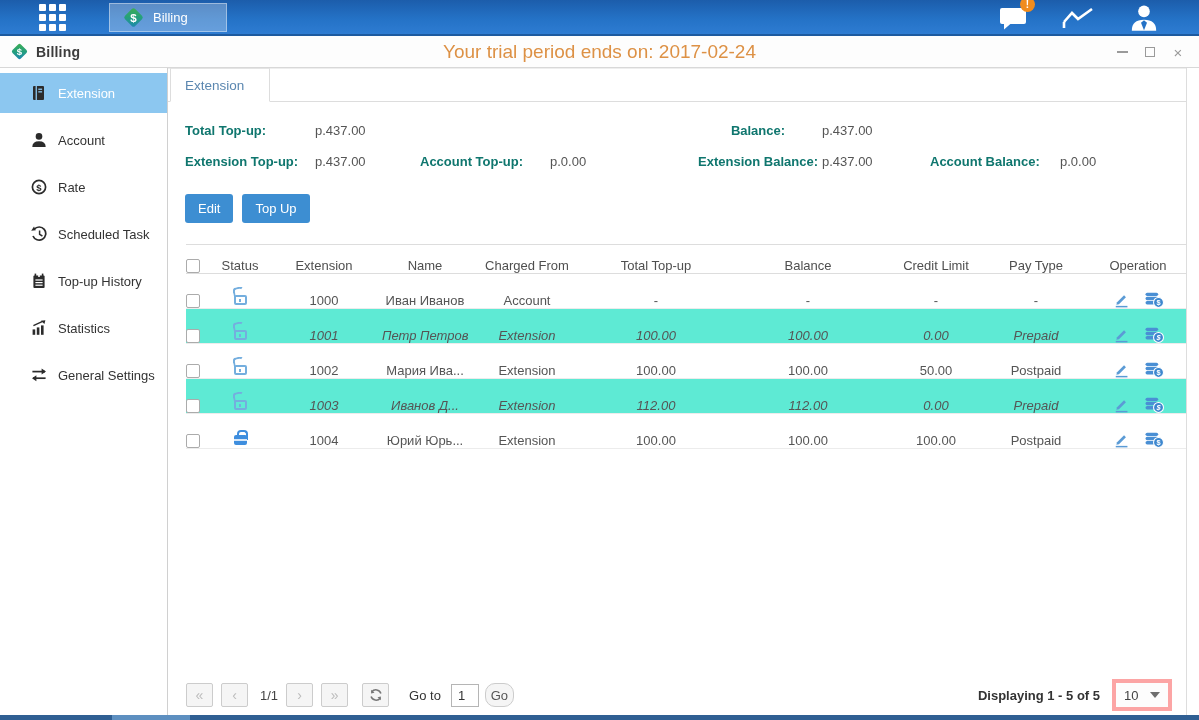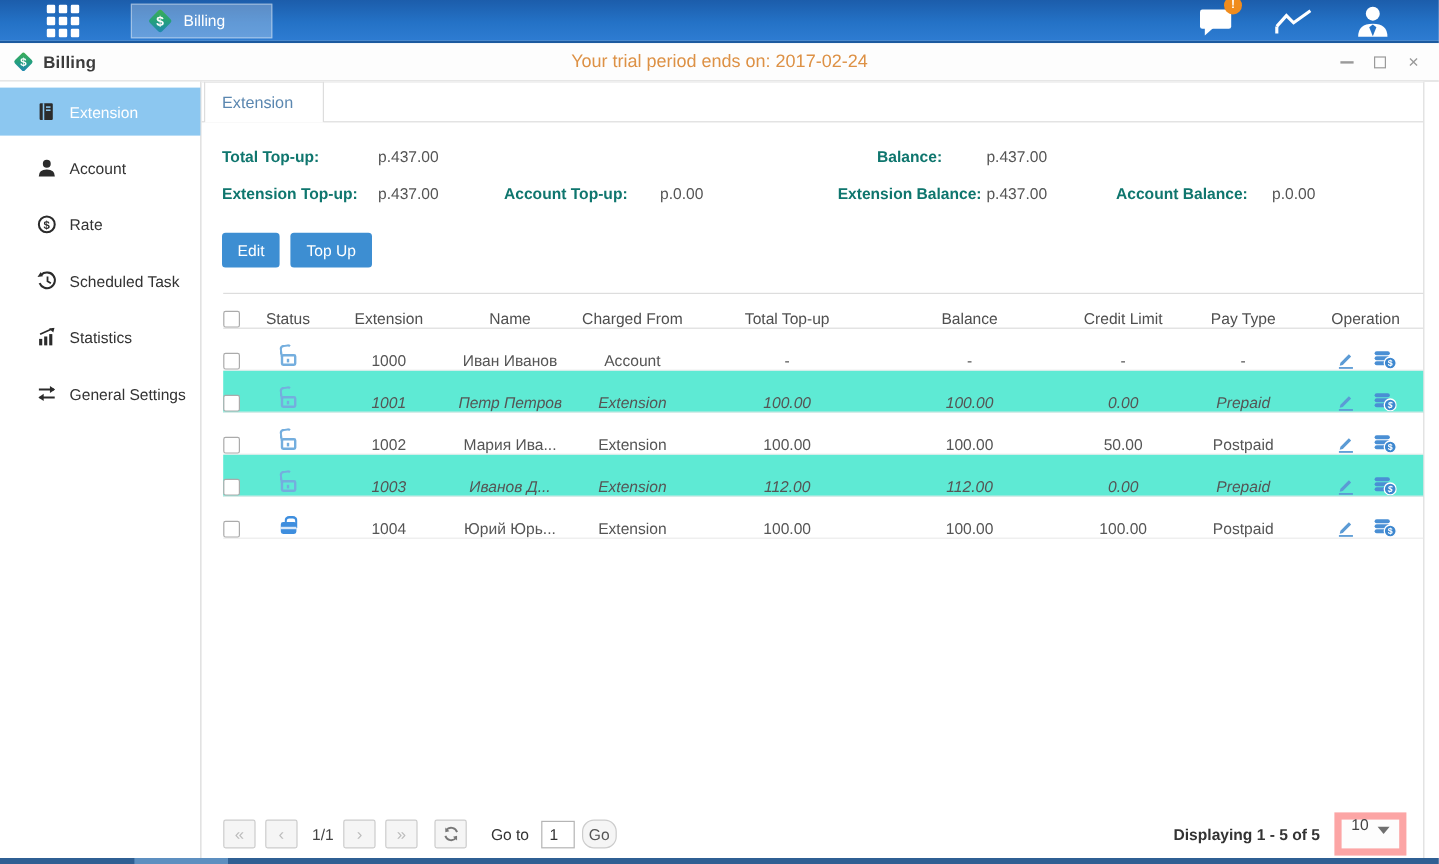--- a/index.html
+++ b/index.html
@@ -23,21 +23,21 @@
   .badge { position:absolute; right:-7px; top:-7px; width:15px; height:15px;
     border-radius:50%; background:var(--c-badge,#f08c1e); color:#fff; font-size:10px;
     font-weight:bold; display:flex; align-items:center; justify-content:center; }
 
   
   .titlebar { position:absolute; left:0; top:36px; width:1199px; height:32px;
     background:#fdfdfd; border-bottom:1px solid #d8d8d8; display:flex; align-items:center; }
   .title-left { display:flex; align-items:center; gap:7px; margin-left:10px; }
   .title-left b { font-size:14px; color:#3c3c3c; letter-spacing:.2px; }
   .trial { position:absolute; left:0; right:0; text-align:center;
-    color:var(--c-trial,#dd9145); font-size:15px; pointer-events:none; }
+    color:var(--c-trial,#dd9145); font-size:19px; pointer-events:none; }
   .win-controls { position:absolute; right:14px; top:0; height:32px;
     display:flex; align-items:center; gap:14px; color:#9a9a9a; }
   .win-controls span { cursor:pointer; display:inline-flex; align-items:center; justify-content:center;
     width:14px; height:14px; font-size:15px; }
   .win-min i { display:block; width:11px; height:2px; background:#9a9a9a; }
   .win-max i { display:block; width:10px; height:10px; border:1.5px solid #9a9a9a; }
   .win-close { font-size:17px; }
 
   
   .sidebar { position:absolute; left:0; top:68px; width:168px; height:647px;
@@ -106,22 +106,22 @@
     cursor:pointer; margin-right:8px; }
   .pg-text { margin:0 8px 0 4px; color:#444; }
   .pg-refresh { margin-left:6px; }
   .goto-label { margin:0 10px 0 12px; color:#333; }
   .goto-input { width:28px; height:23px; border:1px solid #b5b5b5; font-family:inherit;
     font-size:13px; padding-left:6px; color:#333; }
   .go-btn { margin-left:6px; width:29px; height:24px; background:#f5f5f5; border:1px solid #ccc;
     border-radius:10px; color:#555; font-size:13px; font-family:inherit; cursor:pointer; }
   .pg-right { margin-left:auto; display:flex; align-items:center; gap:12px; }
   .displaying { color:#333;font-weight:bold; }
-  .pagesize { width:60px; height:24px; border:6px solid #fca5a5; background:#fdfdfd;
-    display:flex; align-items:flex-end; justify-content:space-between; padding:12px 8px;
+  .pagesize { width:60px; height:24px; border:4px solid #fca5a5; background:#fdfdfd;
+    display:flex; align-items:center; justify-content:space-between; padding:12px 8px;
     cursor:pointer; color:#444; }
   .tri-down { width:0; height:0; border-left:5px solid transparent; border-right:5px solid transparent;
     border-top:6px solid #6f6f6f; }
 
   
   .bottom-strip { position:absolute; left:0; bottom:0; width:1199px; height:5px; background:#2f5f93; }
   .bottom-strip i { position:absolute; left:112px; top:0; width:78px; height:5px;
     background:#5d8fc0; display:block; }
 </style>
 </head>
@@ -233,20 +233,34 @@
   </div>
   <div class="side-item">
     <span class="sicon">
       <svg viewBox="0 0 16 16" width="16" height="16">
           <path d="M3.2 3.2 A6.6 6.6 0 1 1 2 10" fill="none" stroke="currentColor" stroke-width="1.7"></path>
           <path d="M0.2 4.8 L4.8 4.2 L3 0.6 Z" fill="currentColor"></path>
           <path d="M8.6 4.4 V8.4 L11.4 10" fill="none" stroke="currentColor" stroke-width="1.5"></path>
         </svg>
     </span>
     <span>Scheduled Task</span>
+  </div>
+  <div class="side-item">
+    <span class="sicon">
+      <svg viewBox="0 0 16 16" width="16" height="16">
+          <rect x="2.4" y="2.6" width="11.2" height="12.4" rx="1" fill="currentColor"></rect>
+          <rect x="3.6" y="0.6" width="1.6" height="3.4" fill="currentColor"></rect>
+          <rect x="7.2" y="0.6" width="1.6" height="3.4" fill="#fff"></rect>
+          <rect x="10.8" y="0.6" width="1.6" height="3.4" fill="currentColor"></rect>
+          <rect x="4.4" y="6.4" width="7.2" height="1.2" fill="#fff"></rect>
+          <rect x="4.4" y="9" width="7.2" height="1.2" fill="#fff"></rect>
+          <rect x="4.4" y="11.6" width="7.2" height="1.2" fill="#fff"></rect>
+        </svg>
+    </span>
+    <span>Top-up History</span>
   </div>
   <div class="side-item">
     <span class="sicon">
       <svg viewBox="0 0 16 16" width="16" height="16">
           <rect x="1.6" y="9.4" width="2.6" height="5.4" fill="currentColor"></rect>
           <rect x="5.8" y="7.4" width="2.6" height="7.4" fill="currentColor"></rect>
           <rect x="10" y="5.4" width="2.6" height="9.4" fill="currentColor"></rect>
           <path d="M2.4 5.6 L11.6 1.4" stroke="currentColor" stroke-width="1.4" fill="none"></path>
           <path d="M14.4 0.2 L9.8 0.8 L13.4 4 Z" fill="currentColor"></path>
         </svg>

